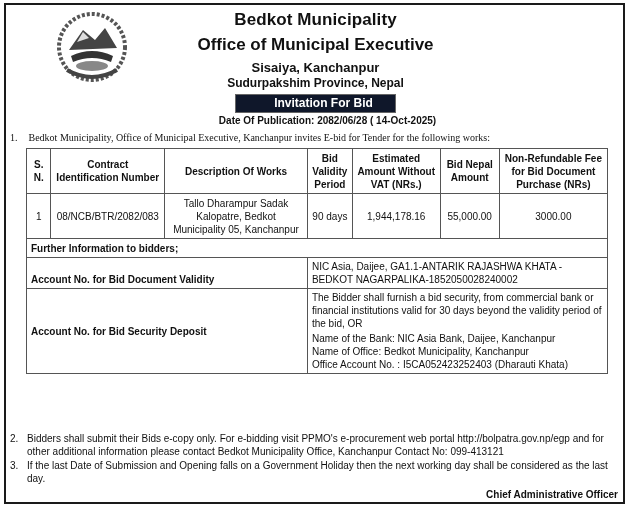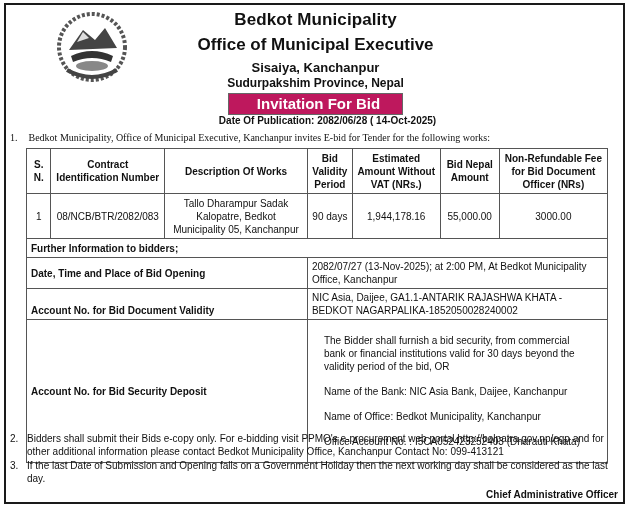--- a/index.html
+++ b/index.html
@@ -7,38 +7,38 @@
            font-family: "Liberation Sans", sans-serif; color: #111; }
     .frame { position: absolute; left: 4px; top: 3px; width: 621px; height: 501px;
              border: 2px solid #1a1a1a; box-sizing: border-box; }
     .emblem { position: absolute; left: 55px; top: 10px; width: 74px; height: 74px; }
     .hdr { position: absolute; left: 0; width: 631px; text-align: center; font-weight: bold; }
     .t1 { top: 10px; font-size: 17px; letter-spacing: 0.1px; }
     .t2 { top: 35px; font-size: 17px; }
     .t3 { top: 60px; font-size: 13px; }
     .t4 { top: 76px; font-size: 12px; }
     .ifb-wrap { position: absolute; top: 93px; left: 0; width: 631px; text-align: center; }
-    .ifb { display: inline-block; background: #be185d; color: #fff; font-weight: bold;
-           font-size: 15px; padding: 1px 22px 2px 28px; border: 1px solid #666; }
+    .ifb { display: inline-block; background: #0f172a; color: #fff; font-weight: bold;
+           font-size: 12px; padding: 1px 22px 2px 38px; border: 1px solid #666; }
     .t5 { top: 115px; font-size: 10px; padding-left: 12px; }
     .intro { position: absolute; left: 10px; top: 132px; font-size: 10px; font-family: Liberation Serif, serif; }
     .intro .num { display: inline-block; width: 16px; }
     table.main { position: absolute; left: 26px; top: 148px; width: 582px;
                  border-collapse: collapse; font-size: 10px; }
     table.main td, table.main th { border: 1px solid #555; padding: 2px 4px; text-align: center;
                  vertical-align: middle; line-height: 13px; }
     table.main th { font-weight: bold; height: 40px; }
     table.main td.data { height: 40px; }
     table.main td.left { text-align: left; }
     table.main td.lbl { text-align: left; font-weight: bold; }
     .notes { position: absolute; left: 10px; top: 432px; width: 610px; font-size: 10px; line-height: 13px; }
     .note { display: flex; margin-bottom: 1px; }
     .note .n { width: 17px; flex: none; }
     .sign { position: absolute; right: 13px; top: 489px; font-size: 10px; font-weight: bold; }
-    .dep p { margin: 12px; }
+    .dep p { margin: 0; }
   </style>
 </head>
 <body>
 
 <div class="frame"></div>
 
 <svg class="emblem" viewBox="0 0 74 74">
   <circle cx="37" cy="37" r="33" fill="none" stroke="#555" stroke-width="4" stroke-dasharray="3 2"></circle>
   <polygon points="14,40 28,20 40,30 50,18 62,38" fill="#444"></polygon>
   <polygon points="22,32 28,22 34,28" fill="#ddd"></polygon>
@@ -70,37 +70,33 @@
       <col style="width:106px">
   </colgroup>
   <tbody>
       <tr>
     <th>S. N.</th>
     <th>Contract Identification Number</th>
     <th>Description Of Works</th>
     <th>Bid Validity Period</th>
     <th>Estimated Amount Without VAT  (NRs.)</th>
     <th>Bid Nepal Amount</th>
-    <th>Non-Refundable Fee for Bid Document Officer (NRs)</th>
+    <th>Non-Refundable Fee for Bid Document Purchase (NRs)</th>
   </tr>
   <tr>
     <td class="data">1</td>
     <td class="data">08/NCB/BTR/2082/083</td>
     <td class="data">Tallo Dharampur Sadak Kalopatre, Bedkot Municipality 05, Kanchanpur</td>
     <td class="data">90 days</td>
     <td class="data">1,944,178.16</td>
     <td class="data">55,000.00</td>
     <td class="data">3000.00</td>
   </tr>
   <tr>
     <td colspan="7" class="lbl" style="height:14px">Further Information to bidders;</td>
-  </tr>
-  <tr>
-    <td colspan="3" class="lbl" style="height:14px">Date, Time and Place of Bid  Opening</td>
-    <td colspan="4" class="left">2082/07/27  (13-Nov-2025); at 2:00 PM, At Bedkot Municipality Office, Kanchanpur</td>
   </tr>
   <tr>
     <td colspan="3" class="lbl" style="vertical-align:bottom">Account No. for Bid Document Validity</td>
     <td colspan="4" class="left">NIC Asia, Daijee, GA1.1-ANTARIK RAJASHWA  KHATA -BEDKOT NAGARPALIKA-1852050028240002</td>
   </tr>
   <tr>
     <td colspan="3" class="lbl">Account No. for Bid Security Deposit</td>
     <td colspan="4" class="left dep">
       <p style="margin-bottom:2px">The Bidder shall furnish a bid security, from commercial bank or financial institutions valid for 30 days beyond the validity period of the bid, OR</p>
       <p>Name of the Bank: NIC Asia Bank, Daijee, Kanchanpur</p>

